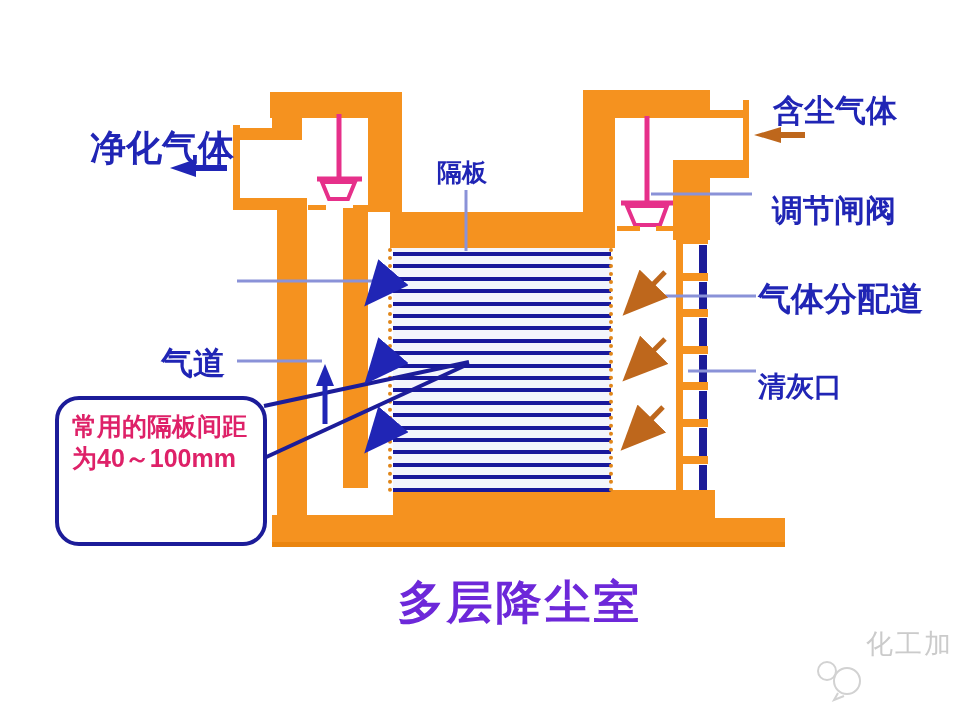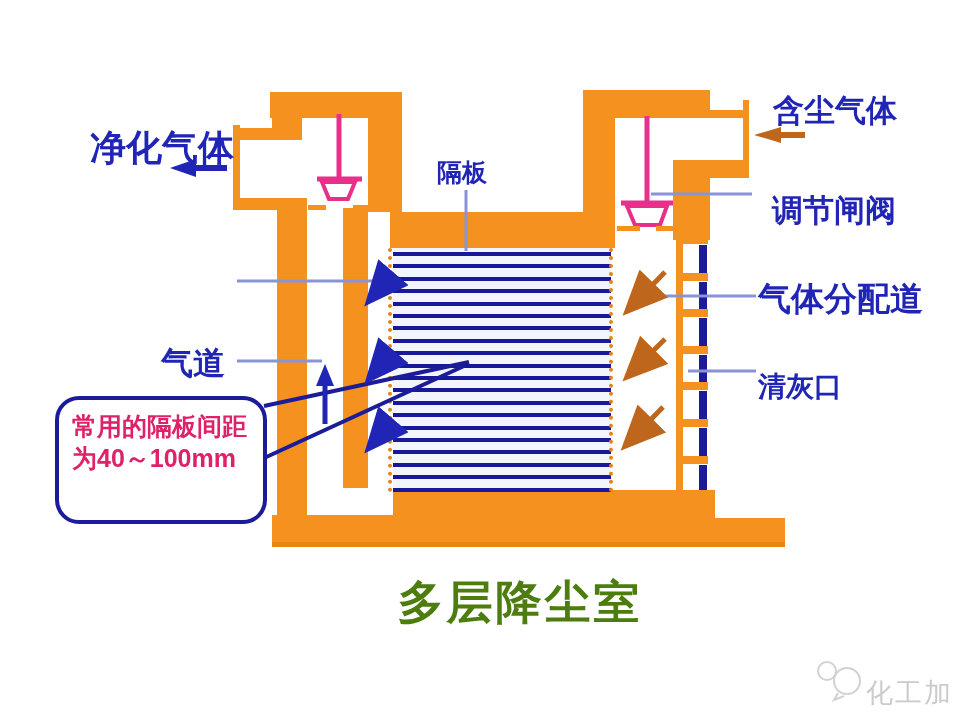--- a/index.html
+++ b/index.html
@@ -11,29 +11,29 @@
   .plate-stack{position:absolute;left:393px;top:248px;width:218px;height:244px;
      background-color:#F3F5FC;
      background-image:repeating-linear-gradient(180deg,#18189B 0px,#18189B 4px,rgba(0,0,0,0) 4px,rgba(0,0,0,0) 12.4px);
      background-position:0 4px;}
   .dotline{position:absolute;width:0;height:244px;top:248px;border-left:4px dotted #E0861A;}
   .ladder-rail{position:absolute;left:676px;top:238px;width:7px;height:252px;background:#F5921F;}
   .ladder-blue{position:absolute;left:699px;top:236px;width:8px;height:254px;
      background-image:repeating-linear-gradient(180deg,rgba(0,0,0,0) 0 9px,#1C1C99 9px 36.6px);}
   .ladder-rungs{position:absolute;left:676px;top:236px;width:32px;height:256px;
      background-image:repeating-linear-gradient(180deg,#F5921F 0 8px,rgba(0,0,0,0) 8px 36.6px);}
-  .callout{position:absolute;left:55px;top:396px;width:212px;height:128px;background:#fff;
+  .callout{position:absolute;left:55px;top:396px;width:212px;height:150px;background:#fff;
      border:4px solid #1C1C99;border-radius:24px;z-index:30;box-sizing:border-box;}
   .callout .l1,.callout .l2{position:absolute;left:13px;color:#DE2168;font-weight:bold;font-size:25px;white-space:nowrap;}
   .callout .l1{top:10px;}
   .callout .l2{top:42px;}
   .title{position:absolute;left:350px;top:572px;width:340px;text-align:center;
-     color:#4d7c0f;font-size:46px;font-weight:bold;letter-spacing:3px;}
+     color:#6d28d9;font-size:46px;font-weight:bold;letter-spacing:3px;}
   .filename{position:absolute;left:118px;top:606px;color:#C13050;font-size:22px;}
-  .watermark-text{position:absolute;left:866px;top:675px;color:#CBCBCB;font-size:27px;letter-spacing:2px;}
+  .watermark-text{position:absolute;left:866px;top:626px;color:#CBCBCB;font-size:27px;letter-spacing:2px;}
   svg.overlay{position:absolute;left:0;top:0;z-index:20;}
 </style>
 </head>
 <body>
 
 <div id="canvas">
 
   <div class="orange" style="left:270px;top:92px;width:132px;height:26px;"></div>
   <div class="orange" style="left:272px;top:118px;width:30px;height:22px;"></div>
   <div class="orange" style="left:236px;top:128px;width:40px;height:12px;"></div>

